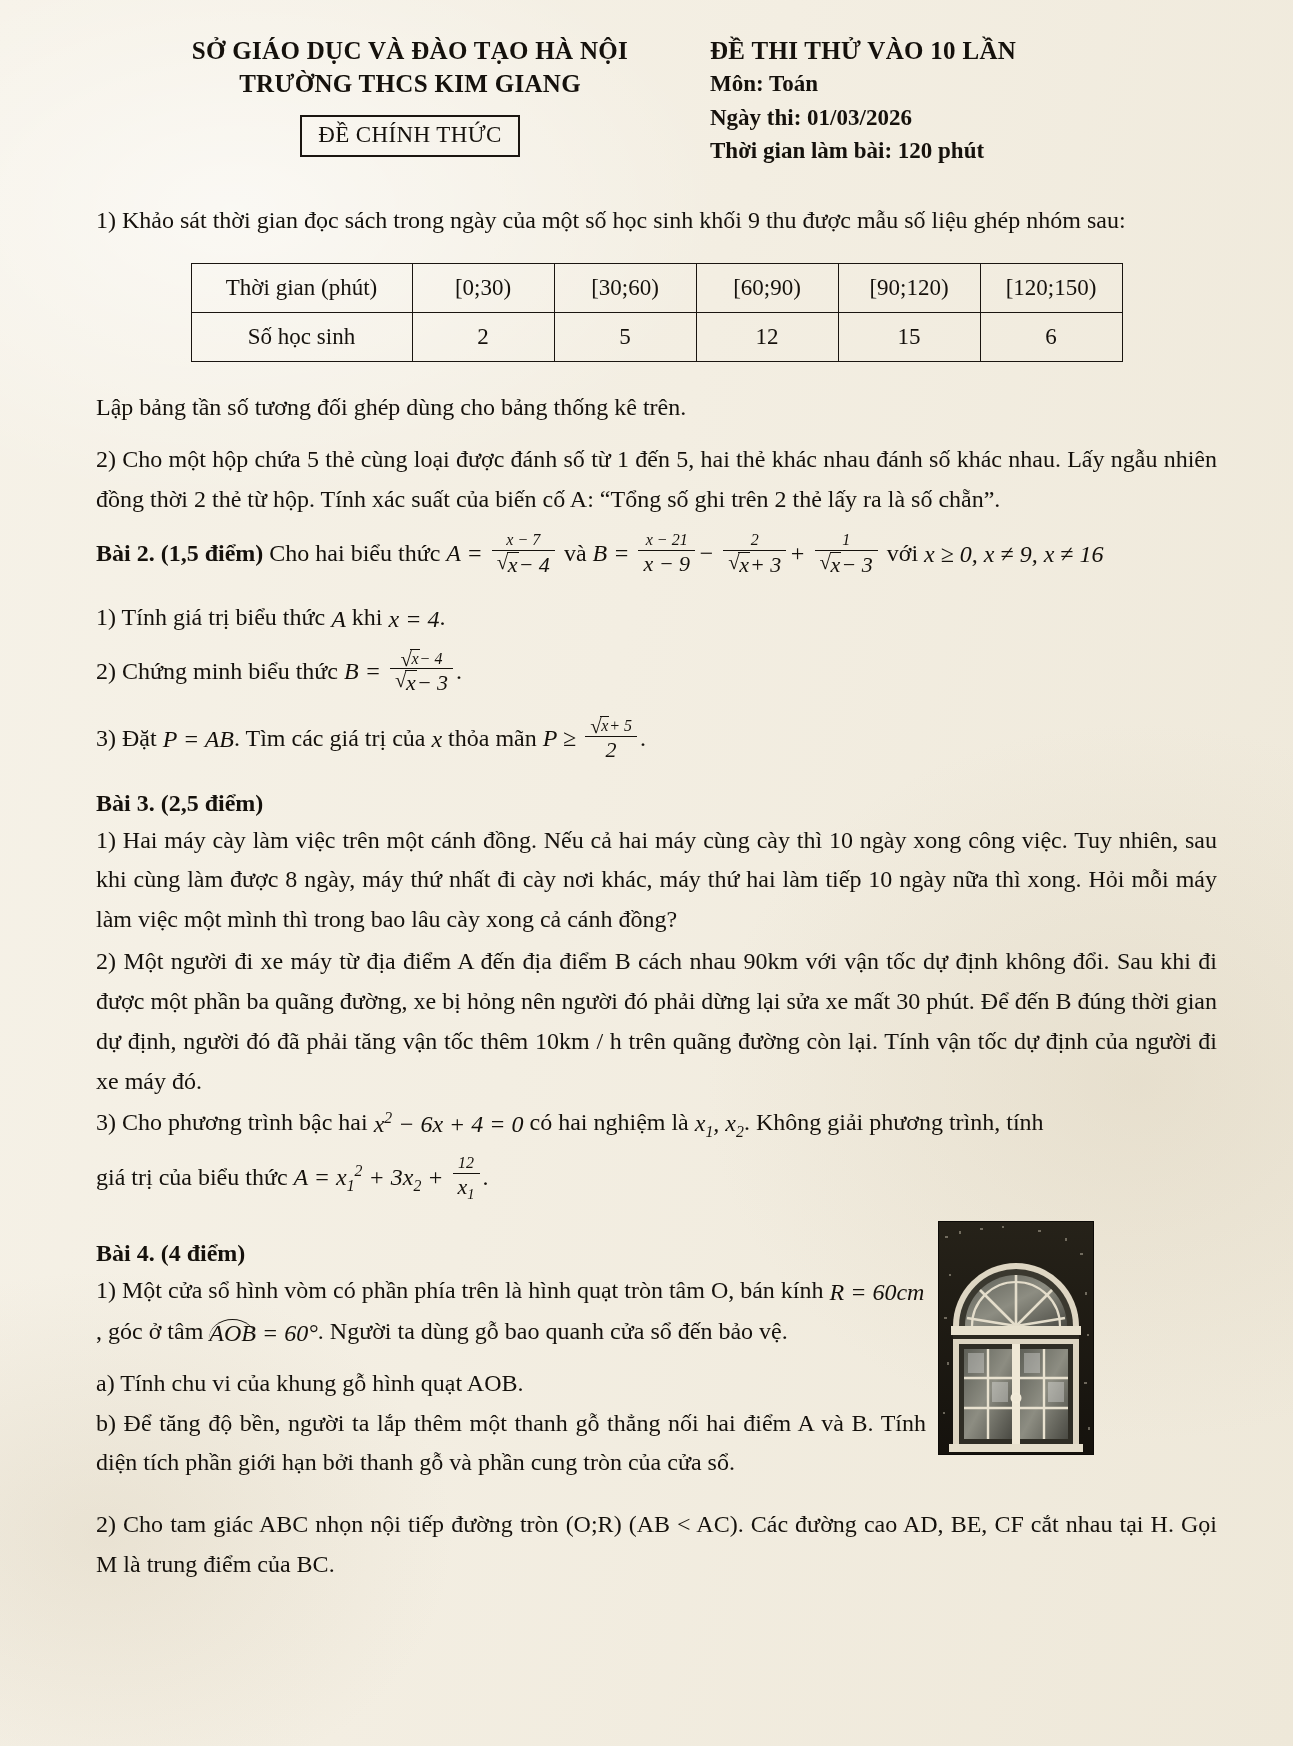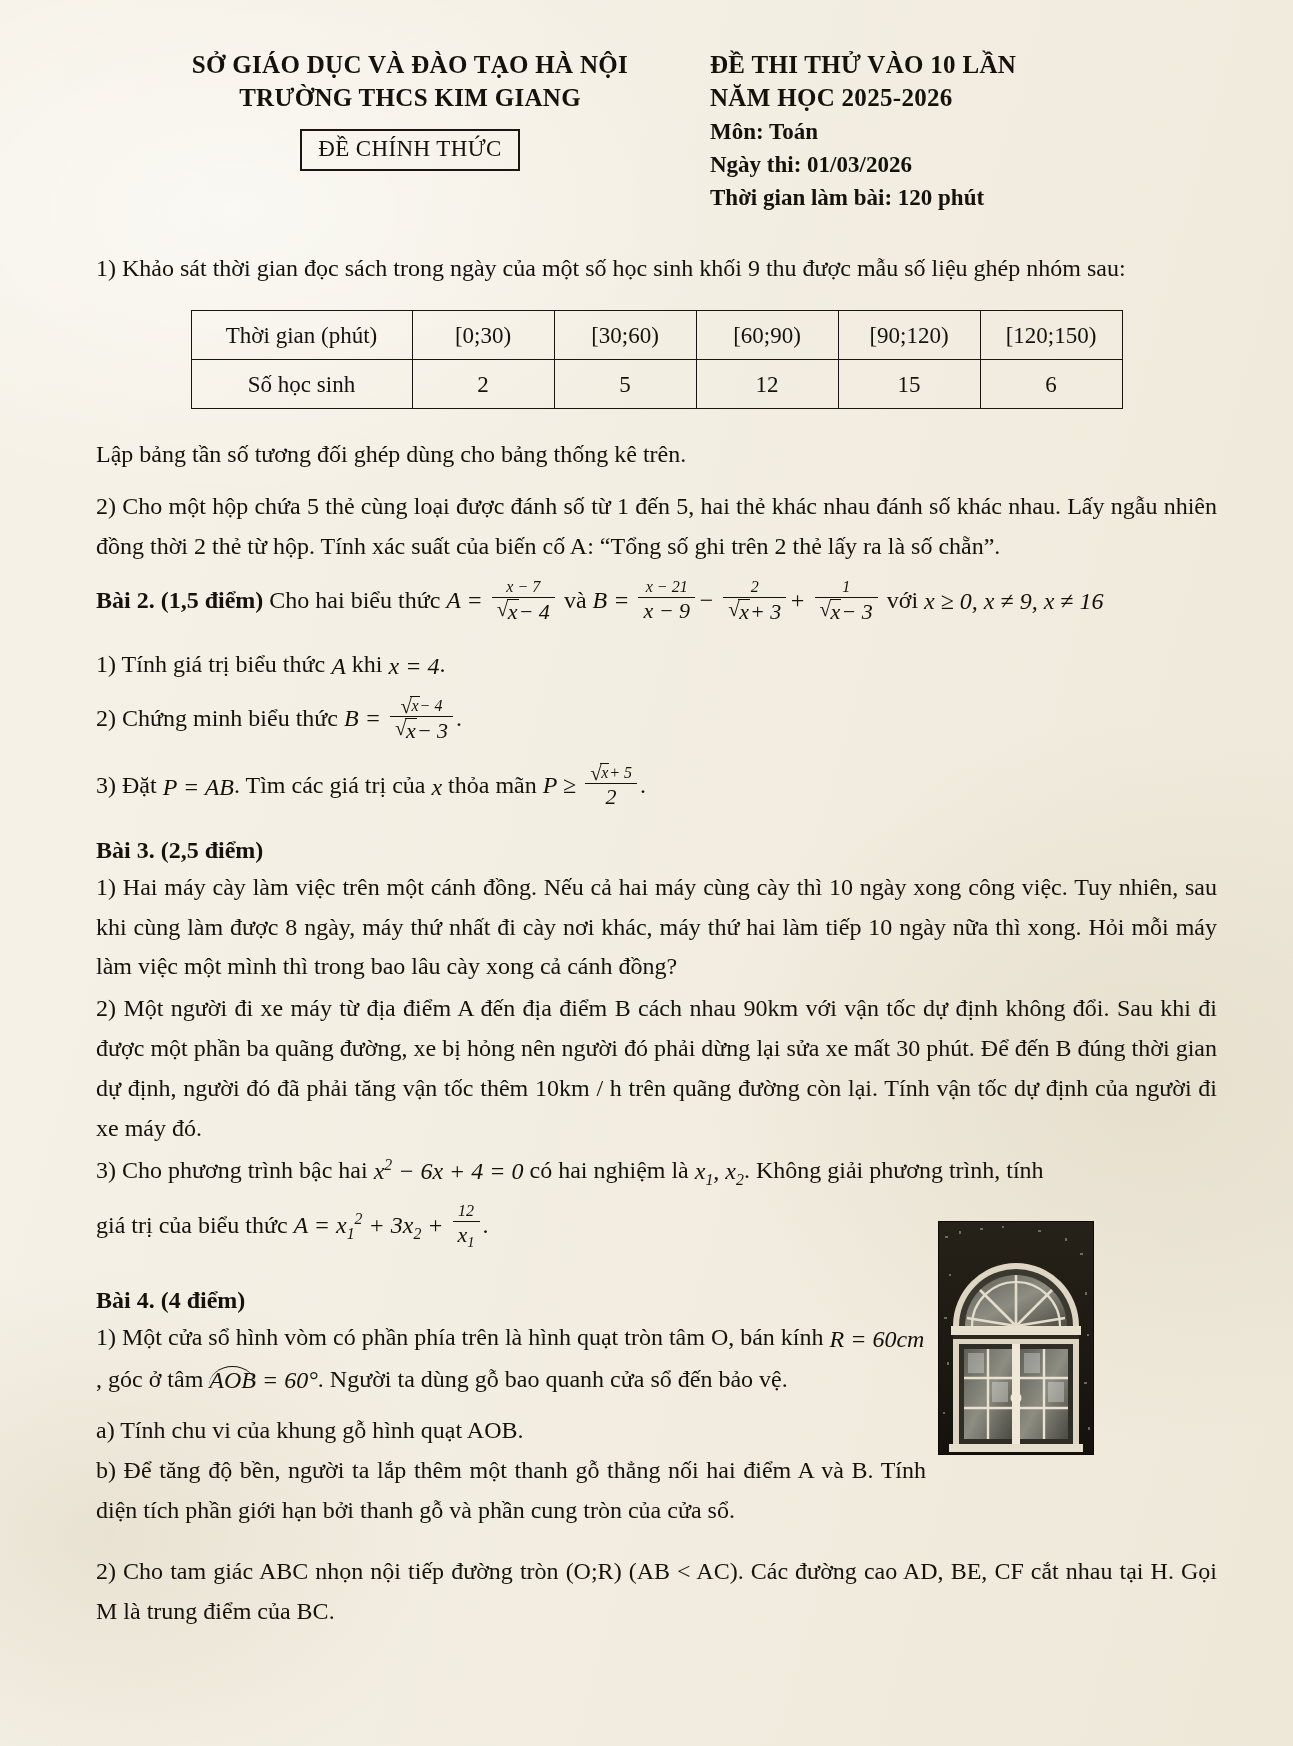--- a/index.html
+++ b/index.html
@@ -33,21 +33,21 @@
     width: 1293px;
     height: 1746px;
     box-sizing: border-box;
     padding: 0;
   }
 
   
   .doc-header {
     display: flex;
     align-items: flex-start;
-    padding: 48px 70px 0 70px;
+    padding: 34px 70px 0 70px;
   }
   .header-left {
     width: 560px;
     text-align: center;
     padding-left: 60px;
   }
   .header-right {
     flex: 1;
     text-align: left;
     padding-left: 20px;
@@ -182,21 +182,20 @@
 <div class="sheet">
 
   <div class="doc-header">
     <div class="header-left">
       <div class="hdr-line">SỞ GIÁO DỤC VÀ ĐÀO TẠO HÀ NỘI</div>
       <div class="hdr-line">TRƯỜNG THCS KIM GIANG</div>
       <div class="official-box">ĐỀ CHÍNH THỨC</div>
     </div>
     <div class="header-right">
       <div class="hdr-line">ĐỀ THI THỬ VÀO 10 LẦN</div>
-      <div class="hdr-line">NĂM HỌC 2025-2026</div>
       <div class="hdr-sub">Môn: Toán</div>
       <div class="hdr-sub">Ngày thi: 01/03/2026</div>
       <div class="hdr-sub">Thời gian làm bài: 120 phút</div>
     </div>
   </div>
 
   <div class="content">
 
     <p class="line">1) Khảo sát thời gian đọc sách trong ngày của một số học sinh khối 9 thu được mẫu số liệu ghép nhóm sau:</p>
 

